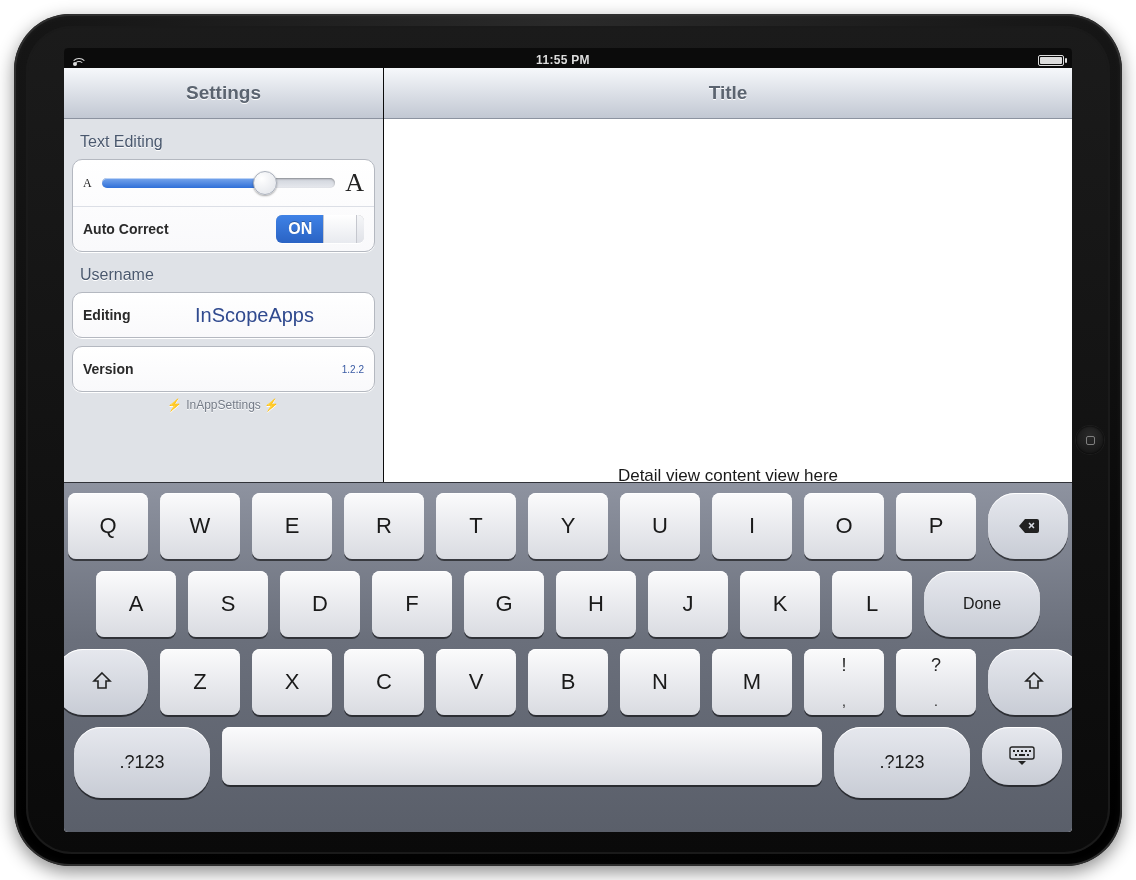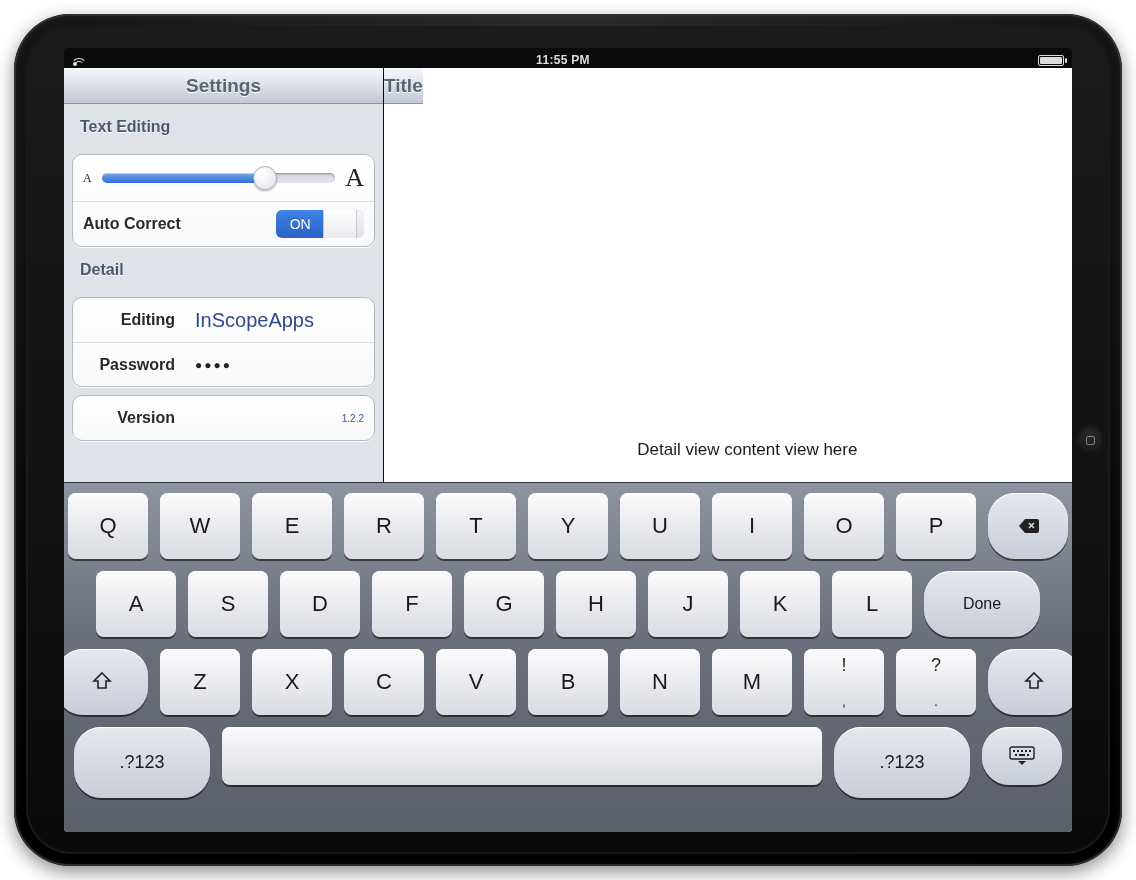--- a/index.html
+++ b/index.html
@@ -50,43 +50,43 @@
   .wifi::after  { width: 8px; height: 4px; }
   .battery {
     width: 26px; height: 11px; border: 1.5px solid #ddd; border-radius: 2px; position: relative; margin-right: 2px;
   }
   .battery::after { content: ""; position: absolute; right: -4px; top: 2px; width: 2px; height: 5px; background: #ddd; border-radius: 1px; }
   .battery .level { position: absolute; inset: 1px; background: #ddd; border-radius: 1px; }
 
   
   .splitview { position: absolute; left: 0; right: 0; top: 20px; bottom: 0; display: flex; }
   .master { width: 320px; border-right: 1px solid #0b0b0b; background: #dfe2e7; display: flex; flex-direction: column; }
-  .detail { flex: 1; background: #fff; display: flex; }
+  .detail { flex: 1; background: #fff; display: flex; flex-direction: column; }
 
   .navbar {
-    height: 36px;
+    height: 51px;
     background: linear-gradient(#f6f8fb, #c2c8d3);
     border-bottom: 1px solid #8c93a0;
     display: flex; align-items: center; justify-content: center;
     color: #5b6470; font-weight: 700; text-shadow: 0 1px 0 #fff;
     font-size: 19px;
   }
 
   
   .group { padding: 8px 8px 0 8px; }
   .group-header {
-    color: #4a586e; font-weight: 700; font-size: 16px; padding: 6px 10px 18px 8px; text-shadow: 0 1px 0 #fff;
+    color: #4a586e; font-weight: 400; font-size: 16px; padding: 6px 10px 8px 8px; text-shadow: 0 1px 0 #fff;
   }
   .card {
     background: linear-gradient(#ffffff, #f9f9fb);
     border: 1px solid #b4b8c0; border-radius: 10px; overflow: hidden; box-shadow: 0 1px 0 #fff;
   }
   .row { display: flex; align-items: center; min-height: 44px; padding: 8px 10px; border-top: 1px solid #dcdfe6; }
   .row:first-child { border-top: none; }
-  .row-label { color: #2a2a2a; font-weight: 700; font-size: 16px; min-width: 92px; text-align: right; }
+  .row-label { color: #2a2a2a; font-weight: 700; font-size: 14px; min-width: 92px; }
   .row-value { color: #395aa3; font-size: 10px; margin-left: auto; }
   .row-input-wrap { flex: 1; display: flex; align-items: center; }
   .row-input {
     flex: 1; border: none; outline: none; background: transparent; color: #304a8f; font-size: 20px;
     padding-left: 20px;
   }
   @keyframes blink { 50% { opacity: 0; } }
 
   
   .slider-row { display: flex; align-items: center; gap: 10px; }
@@ -111,21 +111,21 @@
 
   
   .switch {
     position: relative; width: 88px; height: 28px; border-radius: 6px; overflow: hidden;
     box-shadow: inset 0 1px 2px rgba(0,0,0,.35), 0 1px 0 #fff;
   }
   .switch .on {
     position: absolute; inset: 0; width: 55%;
     background: linear-gradient(#3f82e6, #2a63c4);
     display: flex; align-items: center; justify-content: center;
-    color: #fff; font-weight: 400; font-size: 14px; text-shadow: 0 -1px 0 rgba(0,0,0,.3);
+    color: #fff; font-weight: 700; font-size: 16px; text-shadow: 0 -1px 0 rgba(0,0,0,.3);
   }
   .switch .off {
     position: absolute; top: 0; bottom: 0; right: 0; width: 45%;
     background: linear-gradient(#f5f6f8, #e0e2e8);
   }
   .switch .knob {
     position: absolute; top: 0; bottom: 0; left: 53%; width: 34px;
     background: linear-gradient(#fff, #e8eaef);
     border-left: 1px solid #c5c7ce; border-right: 1px solid #c5c7ce;
   }
@@ -220,44 +220,43 @@
               <div class="switch" style="margin-left:auto">
                 <div class="on">ON</div>
                 <div class="off"></div>
                 <div class="knob"></div>
               </div>
             </div>
           </div>
         </div>
 
         <div class="group">
-          <div class="group-header">Detail</div>
+          <div class="group-header">Username</div>
           <div class="card">
             <div class="row">
               <span class="row-label">Editing</span>
               <div class="row-input-wrap">
                 <input class="row-input" type="text" value="InScopeApps" style="">
 
-              </div>
-            </div>
-            <div class="row">
-              <span class="row-label">Password</span>
-              <div class="row-input-wrap">
-                <span style="color:#222; padding-left:20px; letter-spacing:2px; font-size:12px;">●●●●</span>
               </div>
             </div>
           </div>
         </div>
 
         <div class="group">
           <div class="card">
             <div class="row">
               <span class="row-label">Version</span>
               <span class="row-value">1.2.2</span>
             </div>
+          </div>
+          <div class="footer-credit">
+            <span class="bolt">⚡</span>
+            <span>InAppSettings</span>
+            <span class="bolt">⚡</span>
           </div>
         </div>
       </div>
 
       <div class="detail">
         <div class="navbar">
           <span>Title</span>
         </div>
         <div class="detail-body">
           <span>Detail view content view here</span>

